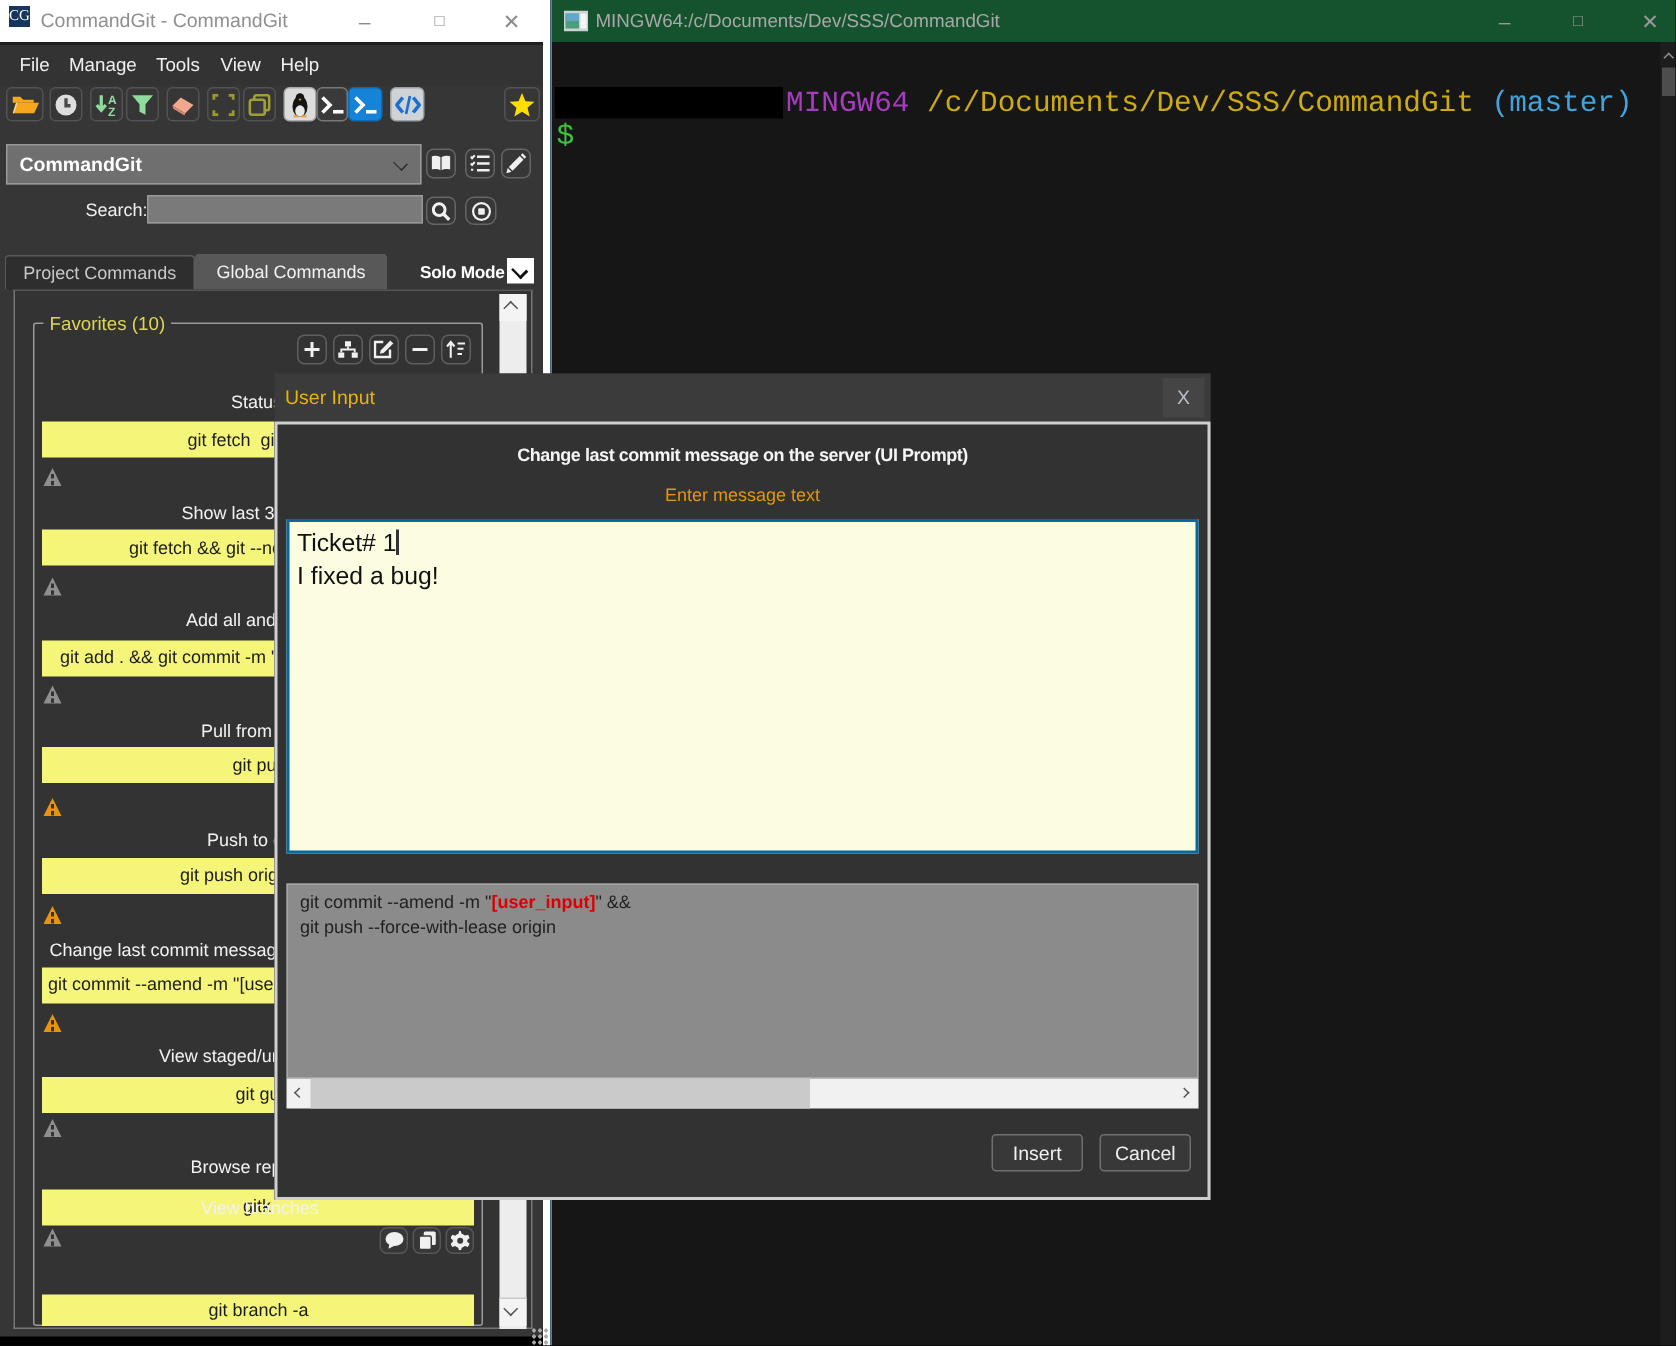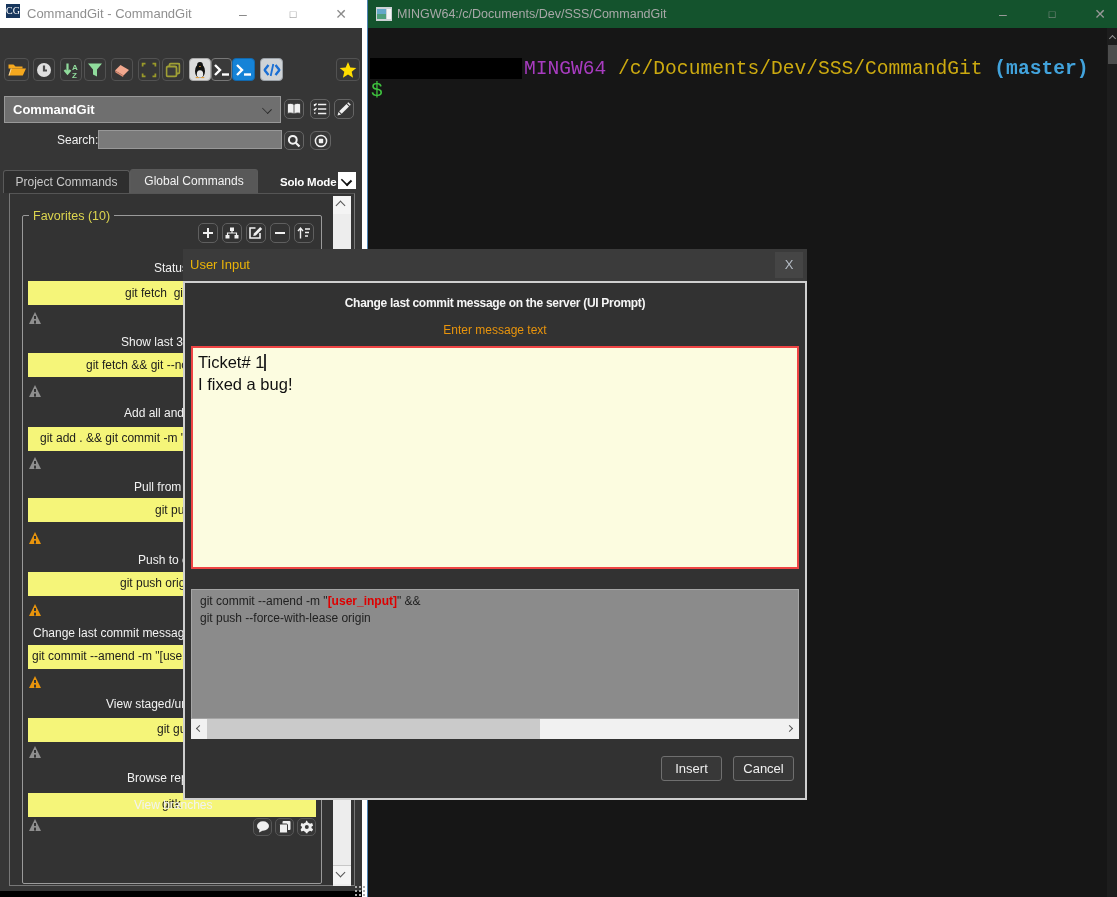--- a/index.html
+++ b/index.html
@@ -69,21 +69,21 @@
 #tscroll { position:absolute; left:739px; top:28px; width:11px; height:869px; background:#1d1d1d; }
 #tthumb { position:absolute; left:740px; top:45px; width:9px; height:19px; background:#4d4d4d; }
 
 #dlg { position:absolute; left:183px; top:249px; width:624px; height:551px; background:#323232; z-index:10; }
 #dlg-title { position:absolute; left:0; top:0; width:624px; height:32px; background:#3b3b3b; }
 #dlg-title .txt { position:absolute; left:7px; top:8px; font-size:13px; color:#eab308; }
 #dlg-x { position:absolute; left:592px; top:3px; width:28px; height:26px; background:#454545; color:#b5bcc5; font-size:13px; text-align:center; line-height:26px; }
 #dlg-body { position:absolute; left:0; top:32px; width:624px; height:519px; border:2px solid #cfcfcf; background:#323232; }
 #dlg-h1 { position:absolute; left:0; top:47px; width:624px; text-align:center; font-size:12px; font-weight:600; letter-spacing:-0.3px; color:#f5f5f5; }
 #dlg-h2 { position:absolute; left:0; top:74px; width:624px; text-align:center; font-size:12px; color:#e8940c; }
-#dlg-ta { position:absolute; left:8px; top:97px; width:608px; height:223px; background:#fcfce0; border:2px solid #ef4444;
+#dlg-ta { position:absolute; left:8px; top:97px; width:608px; height:223px; background:#fcfce0; border:2px solid #0369a1;
   font-size:16.5px; line-height:22px; color:#111; padding:3px 5px; }
 #cursor { display:inline-block; width:1.5px; height:17px; background:#333; vertical-align:-3px; }
 #dlg-gray { position:absolute; left:8px; top:340px; width:608px; height:130px; background:#8b8b8b; border:1px solid #a5a5a5;
   font-size:12px; line-height:16.5px; color:#1f1f1f; padding:3px 8px; }
 #dlg-gray b { color:#dd0000; }
 #dlg-hs { position:absolute; left:8px; top:470px; width:608px; height:20px; background:#f1f1f1; }
 #dlg-hs .thumb { position:absolute; left:16px; top:0; width:333px; height:20px; background:#cacaca; }
 #dlg-hs .a { position:absolute; top:0; width:16px; height:20px; }
 #dlg-hs .a i { position:absolute; top:7px; width:5px; height:5px; border:1.5px solid #555; }
 #dlg-hs .a.l i { left:6px; border-top:none; border-right:none; transform:rotate(45deg); }
@@ -95,20 +95,27 @@
 <body>
 
 <div id="lw">
   <div id="lw-title">
     <div id="cgicon">CG</div>
     <div class="txt">CommandGit - CommandGit</div>
     <div class="wbtn" style="left:233px;">–</div>
     <div class="wbtn" style="left:283px; font-size:11px;">□</div>
     <div class="wbtn" style="left:331px;">✕</div>
   </div>
+  <div id="menubar">
+    <div class="mitem" style="left:13px;">File</div>
+    <div class="mitem" style="left:46px;">Manage</div>
+    <div class="mitem" style="left:104px;">Tools</div>
+    <div class="mitem" style="left:147px;">View</div>
+    <div class="mitem" style="left:187px;">Help</div>
+  </div>
 
   <div class="tbtn" style="left:4px; width:25px;">
       <svg width="19" height="15" viewBox="0 0 19 15">
         <path d="M1 2 h5 l2 2 h7 v2 h-14 z" fill="#f5a81e"></path>
         <path d="M1 13 L3.2 6 h15.3 l-3.2 7 z" fill="#f5a81e"></path>
         <path d="M1 13 L3.2 6 h1 L2 13 z" fill="#fff" opacity="0.6"></path>
       </svg>
     </div>
   <div class="tbtn" style="left:33px; width:22px;">
       <svg width="16" height="16" viewBox="0 0 16 16">
@@ -307,20 +314,21 @@
         <rect x="0.5" y="3.5" width="8" height="9" rx="1" fill="#f0f0f0" stroke="#3a3a3a" stroke-width="1"></rect>
       </svg>
     </div>
   <div class="bbtn" style="left:297px;">
       <svg width="13" height="13" viewBox="0 0 13 13">
         <path d="M6.5 0 L7.3 2 A4.7 4.7 0 0 1 9.5 3.2 L11.6 2.6 L12.6 4.9 L11 6.2 A4.7 4.7 0 0 1 11 7.4 L12.6 8.7 L11.4 10.9 L9.4 10.2 A4.7 4.7 0 0 1 7.3 11.4 L6.9 13 H5.4 L5 11.4 A4.7 4.7 0 0 1 3 10.2 L1 10.9 L-0.2 8.7 L1.4 7.4 A4.7 4.7 0 0 1 1.4 6.2 L-0.2 4.9 L1 2.6 L3 3.3 A4.7 4.7 0 0 1 5.2 2 L5.6 0 z" fill="#f0f0f0"></path>
         <circle cx="6.3" cy="6.6" r="2" fill="#3a3a3a"></circle>
       </svg>
     </div>
   <div class="rlabel" style="left:134px; top:798px;">View branches</div>
+  <div class="ybtn" style="top:863px; line-height:21px; height:21px; padding-left:111px;">git branch -a</div>
 
   <div id="pscroll">
     <div class="arr up" style="top:0;">
         <i></i>
       </div>
     <div class="arr dn" style="top:669px; height:19px; border-top:1px solid #c8c8c8;">
         <i></i>
       </div>
   </div>
 </div>
@@ -334,21 +342,21 @@
         <rect x="1" y="2" width="9" height="10" fill="#4d9e7a"></rect>
         <rect x="1" y="2" width="9" height="5" fill="#64a8c8"></rect>
         <rect x="11" y="2" width="4" height="10" fill="#f5f5f5"></rect>
       </svg>
     <div class="txt">MINGW64:/c/Documents/Dev/SSS/CommandGit</div>
     <div class="wbtn" style="left:625px; color:#999;">–</div>
     <div class="wbtn" style="left:674px; color:#999; font-size:11px;">□</div>
     <div class="wbtn" style="left:722px; color:#999;">✕</div>
   </div>
   <div id="redact"></div>
-  <div id="prompt"><span style="color:#a83cc0;">MINGW64</span> <span style="color:#ccaa10;">/c/Documents/Dev/SSS/CommandGit</span> <span style="color:#42a3dc;font-weight:bold;">(master)</span></div>
+  <div id="prompt"><span style="color:#a83cc0;">MINGW64</span> <span style="color:#ccaa10;">/c/Documents/Dev/SSS/CommandGit</span> <span style="color:#42a3dc;">(master)</span></div>
   <div id="dollar">$</div>
   <div id="tscroll">
       <div style="position:absolute; left:2.5px; top:8px; width:5px; height:5px; border:1.4px solid #909090; border-bottom:none; border-right:none; transform:rotate(45deg);"></div>
     </div>
   <div id="tthumb"></div>
 </div>
 
 <div id="dlg">
   <div id="dlg-title">
       <div class="txt">User Input</div>

